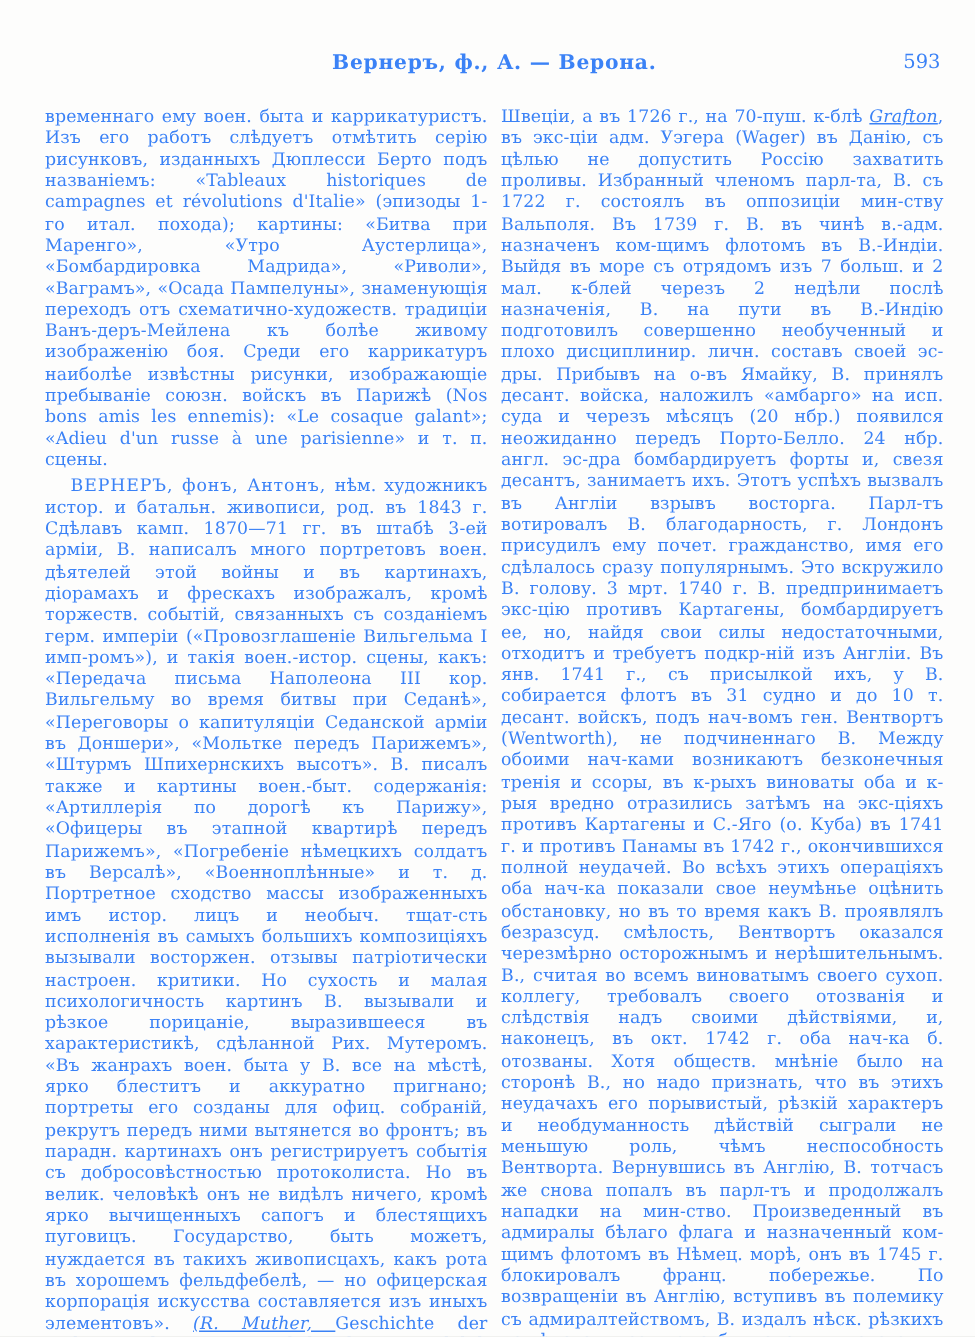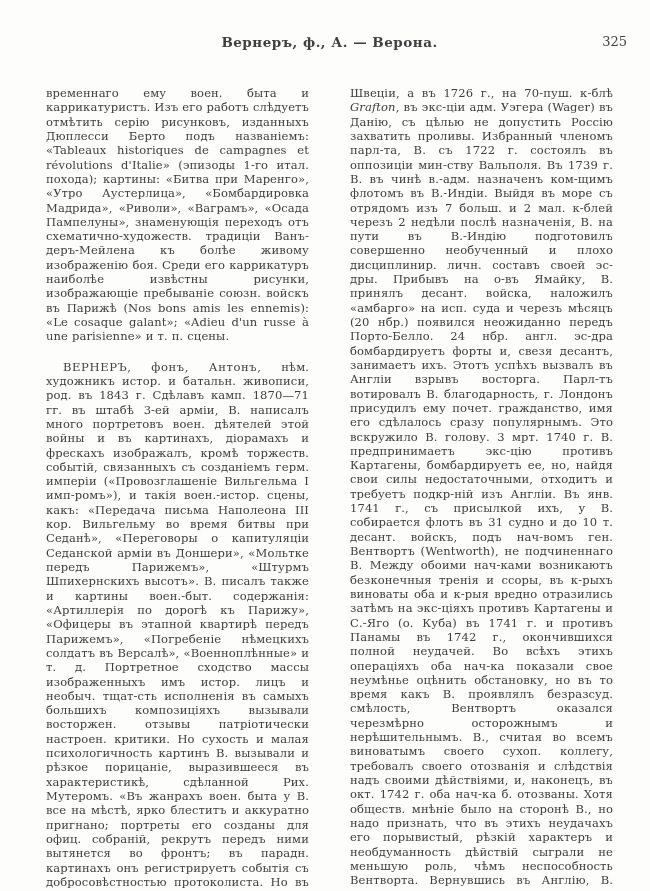--- a/index.html
+++ b/index.html
@@ -6,21 +6,21 @@
     margin: 0;
     padding: 0;
     background: #e8e8e6;
   }
   .page {
     position: relative;
     width: 650px;
     height: 891px;
     margin: 0 auto;
     background: #fdfdfc;
-    color: #404040;
+    color: #3b82f6;
     font-family: "DejaVu Serif", serif;
     overflow: hidden;
     box-sizing: border-box;
     padding: 34px 21px 0 30px;
   }
   .running-head {
     position: relative;
     height: 20px;
     margin-bottom: 16px;
   }
@@ -45,43 +45,44 @@
   .column {
     width: 295px;
     flex: 0 0 295px;
     text-align: justify;
     font-size: 11.55px;
     line-height: 14.32px;
     letter-spacing: 0.1px;
     word-spacing: 0.2px;
   }
   .para {
-    margin: 16px;
+    margin: 0;
     text-indent: 0;
   }
   .para.indent {
     text-indent: 17px;
     margin-top: 3px;
   }
   .bold {
     font-weight: 400;
     letter-spacing: 0.6px;
   }
   .italic {
     font-style: italic;
+    text-decoration: underline;
   }
   .normal { }
 </style>
 </head>
 <body>
 
 <div class="page">
   <div class="running-head">
     <div class="running-title">Вернеръ, ф., А. — Верона.</div>
-    <div class="page-number">325</div>
+    <div class="page-number">593</div>
   </div>
   <div class="columns">
     <div class="column">
         <p class="para"><span class="normal">временнаго ему воен. быта и каррикатуристъ. Изъ его работъ слѣдуетъ отмѣтить серію рисунковъ, изданныхъ Дюплесси Берто подъ названіемъ: «Tableaux historiques de campagnes et révolutions d'Italie» (эпизоды 1-го итал. похода); картины: «Битва при Маренго», «Утро Аустерлица», «Бомбардировка Мадрида», «Риволи», «Ваграмъ», «Осада Пампелуны», знаменующія переходъ отъ схематично-художеств. традиціи Ванъ-деръ-Мейлена къ болѣе живому изображенію боя. Среди его каррикатуръ наиболѣе извѣстны рисунки, изображающіе пребываніе союзн. войскъ въ Парижѣ (Nos bons amis les ennemis): «Le cosaque galant»; «Adieu d'un russe à une parisienne» и т. п. сцены.</span></p>
         <p class="para indent"><span class="bold">ВЕРНЕРЪ, фонъ, Антонъ, </span><span class="normal">нѣм. художникъ истор. и батальн. живописи, род. въ 1843 г. Сдѣлавъ камп. 1870—71 гг. въ штабѣ 3-ей арміи, В. написалъ много портретовъ воен. дѣятелей этой войны и въ картинахъ, діорамахъ и фрескахъ изображалъ, кромѣ торжеств. событій, связанныхъ съ созданіемъ герм. имперіи («Провозглашеніе Вильгельма I имп-ромъ»), и такія воен.-истор. сцены, какъ: «Передача письма Наполеона III кор. Вильгельму во время битвы при Седанѣ», «Переговоры о капитуляціи Седанской арміи въ Доншери», «Мольтке передъ Парижемъ», «Штурмъ Шпихернскихъ высотъ». В. писалъ также и картины воен.-быт. содержанія: «Артиллерія по дорогѣ къ Парижу», «Офицеры въ этапной квартирѣ передъ Парижемъ», «Погребеніе нѣмецкихъ солдатъ въ Версалѣ», «Военноплѣнные» и т. д. Портретное сходство массы изображенныхъ имъ истор. лицъ и необыч. тщат-сть исполненія въ самыхъ большихъ композиціяхъ вызывали восторжен. отзывы патріотически настроен. критики. Но сухость и малая психологичность картинъ В. вызывали и рѣзкое порицаніе, выразившееся въ характеристикѣ, сдѣланной Рих. Мутеромъ. «Въ жанрахъ воен. быта у В. все на мѣстѣ, ярко блеститъ и аккуратно пригнано; портреты его созданы для офиц. собраній, рекрутъ передъ ними вытянется во фронтъ; въ парадн. картинахъ онъ регистрируетъ событія съ добросовѣстностью протоколиста. Но въ велик. человѣкѣ онъ не видѣлъ ничего, кромѣ ярко вычищенныхъ сапогъ и блестящихъ пуговицъ. Государство, быть можетъ, нуждается въ такихъ живописцахъ, какъ рота въ хорошемъ фельдфебелѣ, — но офицерская корпорація искусства составляется изъ иныхъ элементовъ». </span><span class="italic">(R. Muther, </span><span class="normal">Geschichte der Malerei des XIX Jahrhunderts; </span><span class="italic">Adolph Rosenberg</span></p>
       </div>
     <div class="column">
         <p class="para"><span class="normal">Швеціи, а въ 1726 г., на 70-пуш. к-блѣ </span><span class="italic">Grafton</span><span class="normal">, въ экс-ціи адм. Уэгера (Wager) въ Данію, съ цѣлью не допустить Россію захватить проливы. Избранный членомъ парл-та, В. съ 1722 г. состоялъ въ оппозиціи мин-ству Вальполя. Въ 1739 г. В. въ чинѣ в.-адм. назначенъ ком-щимъ флотомъ въ В.-Индіи. Выйдя въ море съ отрядомъ изъ 7 больш. и 2 мал. к-блей черезъ 2 недѣли послѣ назначенія, В. на пути въ В.-Индію подготовилъ совершенно необученный и плохо дисциплинир. личн. составъ своей эс-дры. Прибывъ на о-въ Ямайку, В. принялъ десант. войска, наложилъ «амбарго» на исп. суда и черезъ мѣсяцъ (20 нбр.) появился неожиданно передъ Порто-Белло. 24 нбр. англ. эс-дра бомбардируетъ форты и, свезя десантъ, занимаетъ ихъ. Этотъ успѣхъ вызвалъ въ Англіи взрывъ восторга. Парл-тъ вотировалъ В. благодарность, г. Лондонъ присудилъ ему почет. гражданство, имя его сдѣлалось сразу популярнымъ. Это вскружило В. голову. 3 мрт. 1740 г. В. предпринимаетъ экс-цію противъ Картагены, бомбардируетъ ее, но, найдя свои силы недостаточными, отходитъ и требуетъ подкр-ній изъ Англіи. Въ янв. 1741 г., съ присылкой ихъ, у В. собирается флотъ въ 31 судно и до 10 т. десант. войскъ, подъ нач-вомъ ген. Вентвортъ (Wentworth), не подчиненнаго В. Между обоими нач-ками возникаютъ безконечныя тренія и ссоры, въ к-рыхъ виноваты оба и к-рыя вредно отразились затѣмъ на экс-ціяхъ противъ Картагены и С.-Яго (о. Куба) въ 1741 г. и противъ Панамы въ 1742 г., окончившихся полной неудачей. Во всѣхъ этихъ операціяхъ оба нач-ка показали свое неумѣнье оцѣнить обстановку, но въ то время какъ В. проявлялъ безразсуд. смѣлость, Вентвортъ оказался черезмѣрно осторожнымъ и нерѣшительнымъ. В., считая во всемъ виноватымъ своего сухоп. коллегу, требовалъ своего отозванія и слѣдствія надъ своими дѣйствіями, и, наконецъ, въ окт. 1742 г. оба нач-ка б. отозваны. Хотя обществ. мнѣніе было на сторонѣ В., но надо признать, что въ этихъ неудачахъ его порывистый, рѣзкій характеръ и необдуманность дѣйствій сыграли не меньшую роль, чѣмъ неспособность Вентворта. Вернувшись въ Англію, В. тотчасъ же снова попалъ въ парл-тъ и продолжалъ нападки на мин-ство. Произведенный въ адмиралы бѣлаго флага и назначенный ком-щимъ флотомъ въ Нѣмец. морѣ, онъ въ 1745 г. блокировалъ франц. побережье. По возвращеніи въ Англію, вступивъ въ полемику съ адмиралтействомъ, В. издалъ нѣск. рѣзкихъ памфлетовъ, за к-рые б. уволенъ въ отставку. Ум. въ 1757 г.</span></p>
       </div>
   </div>

